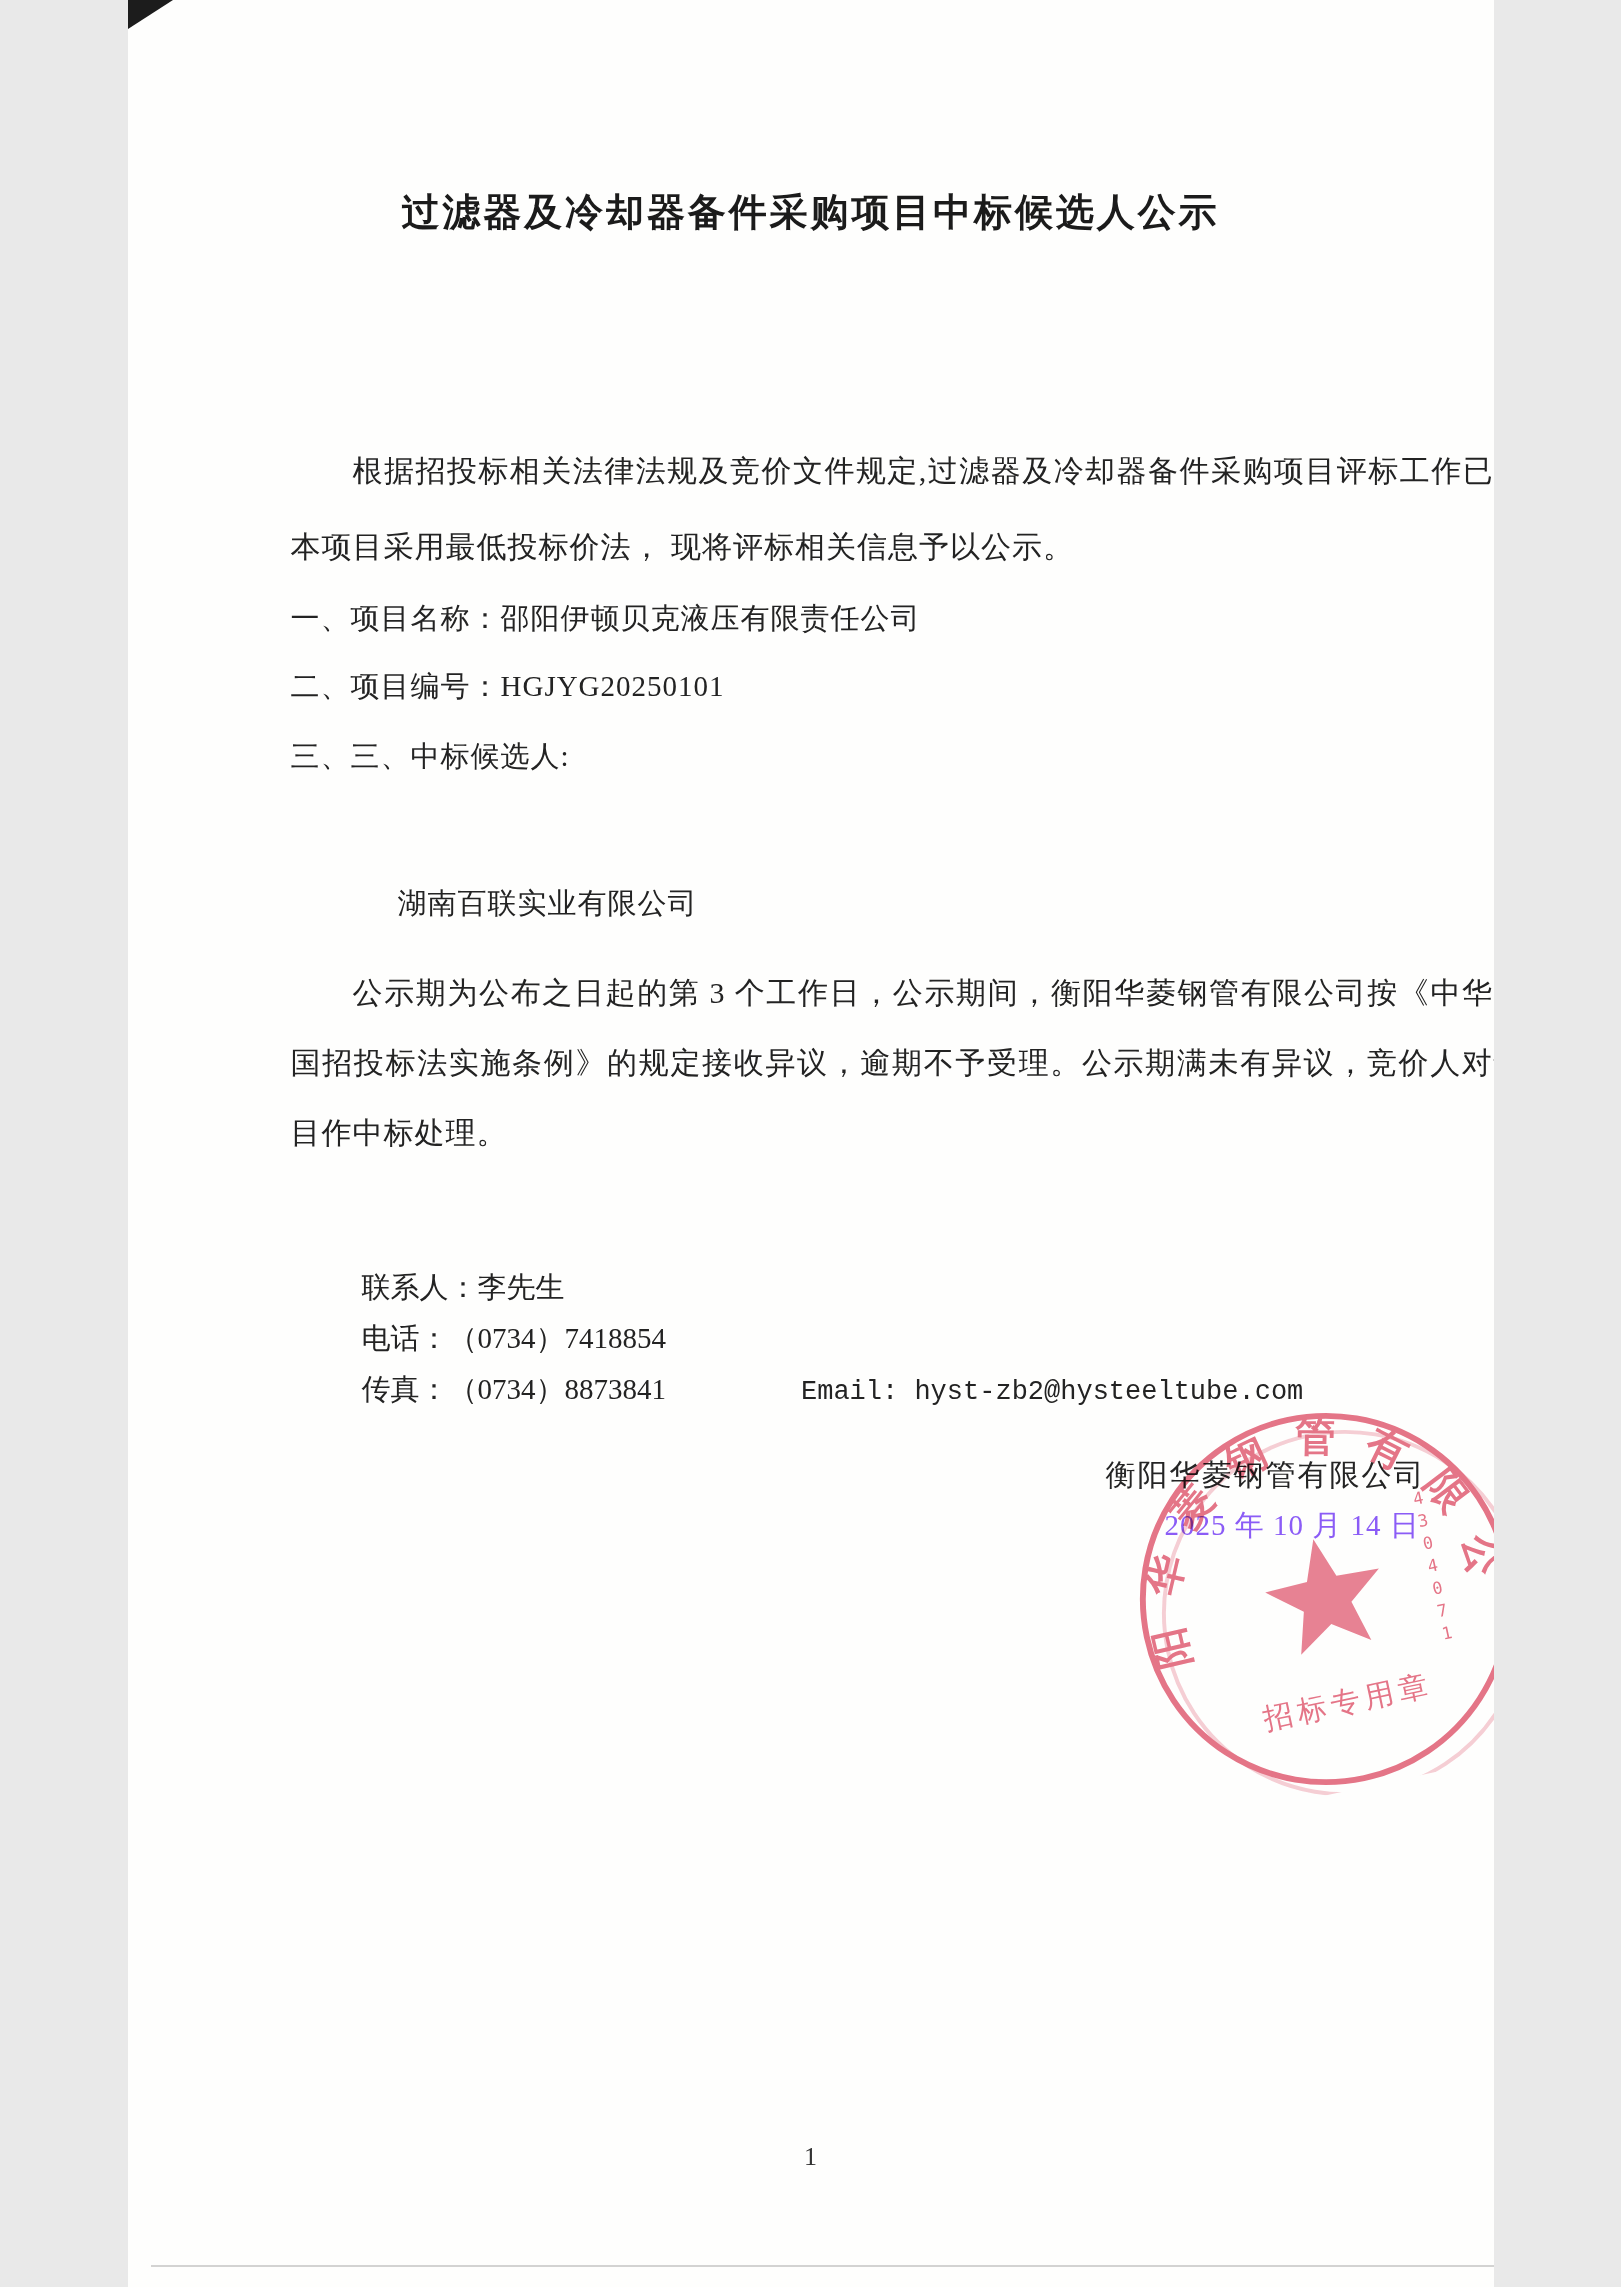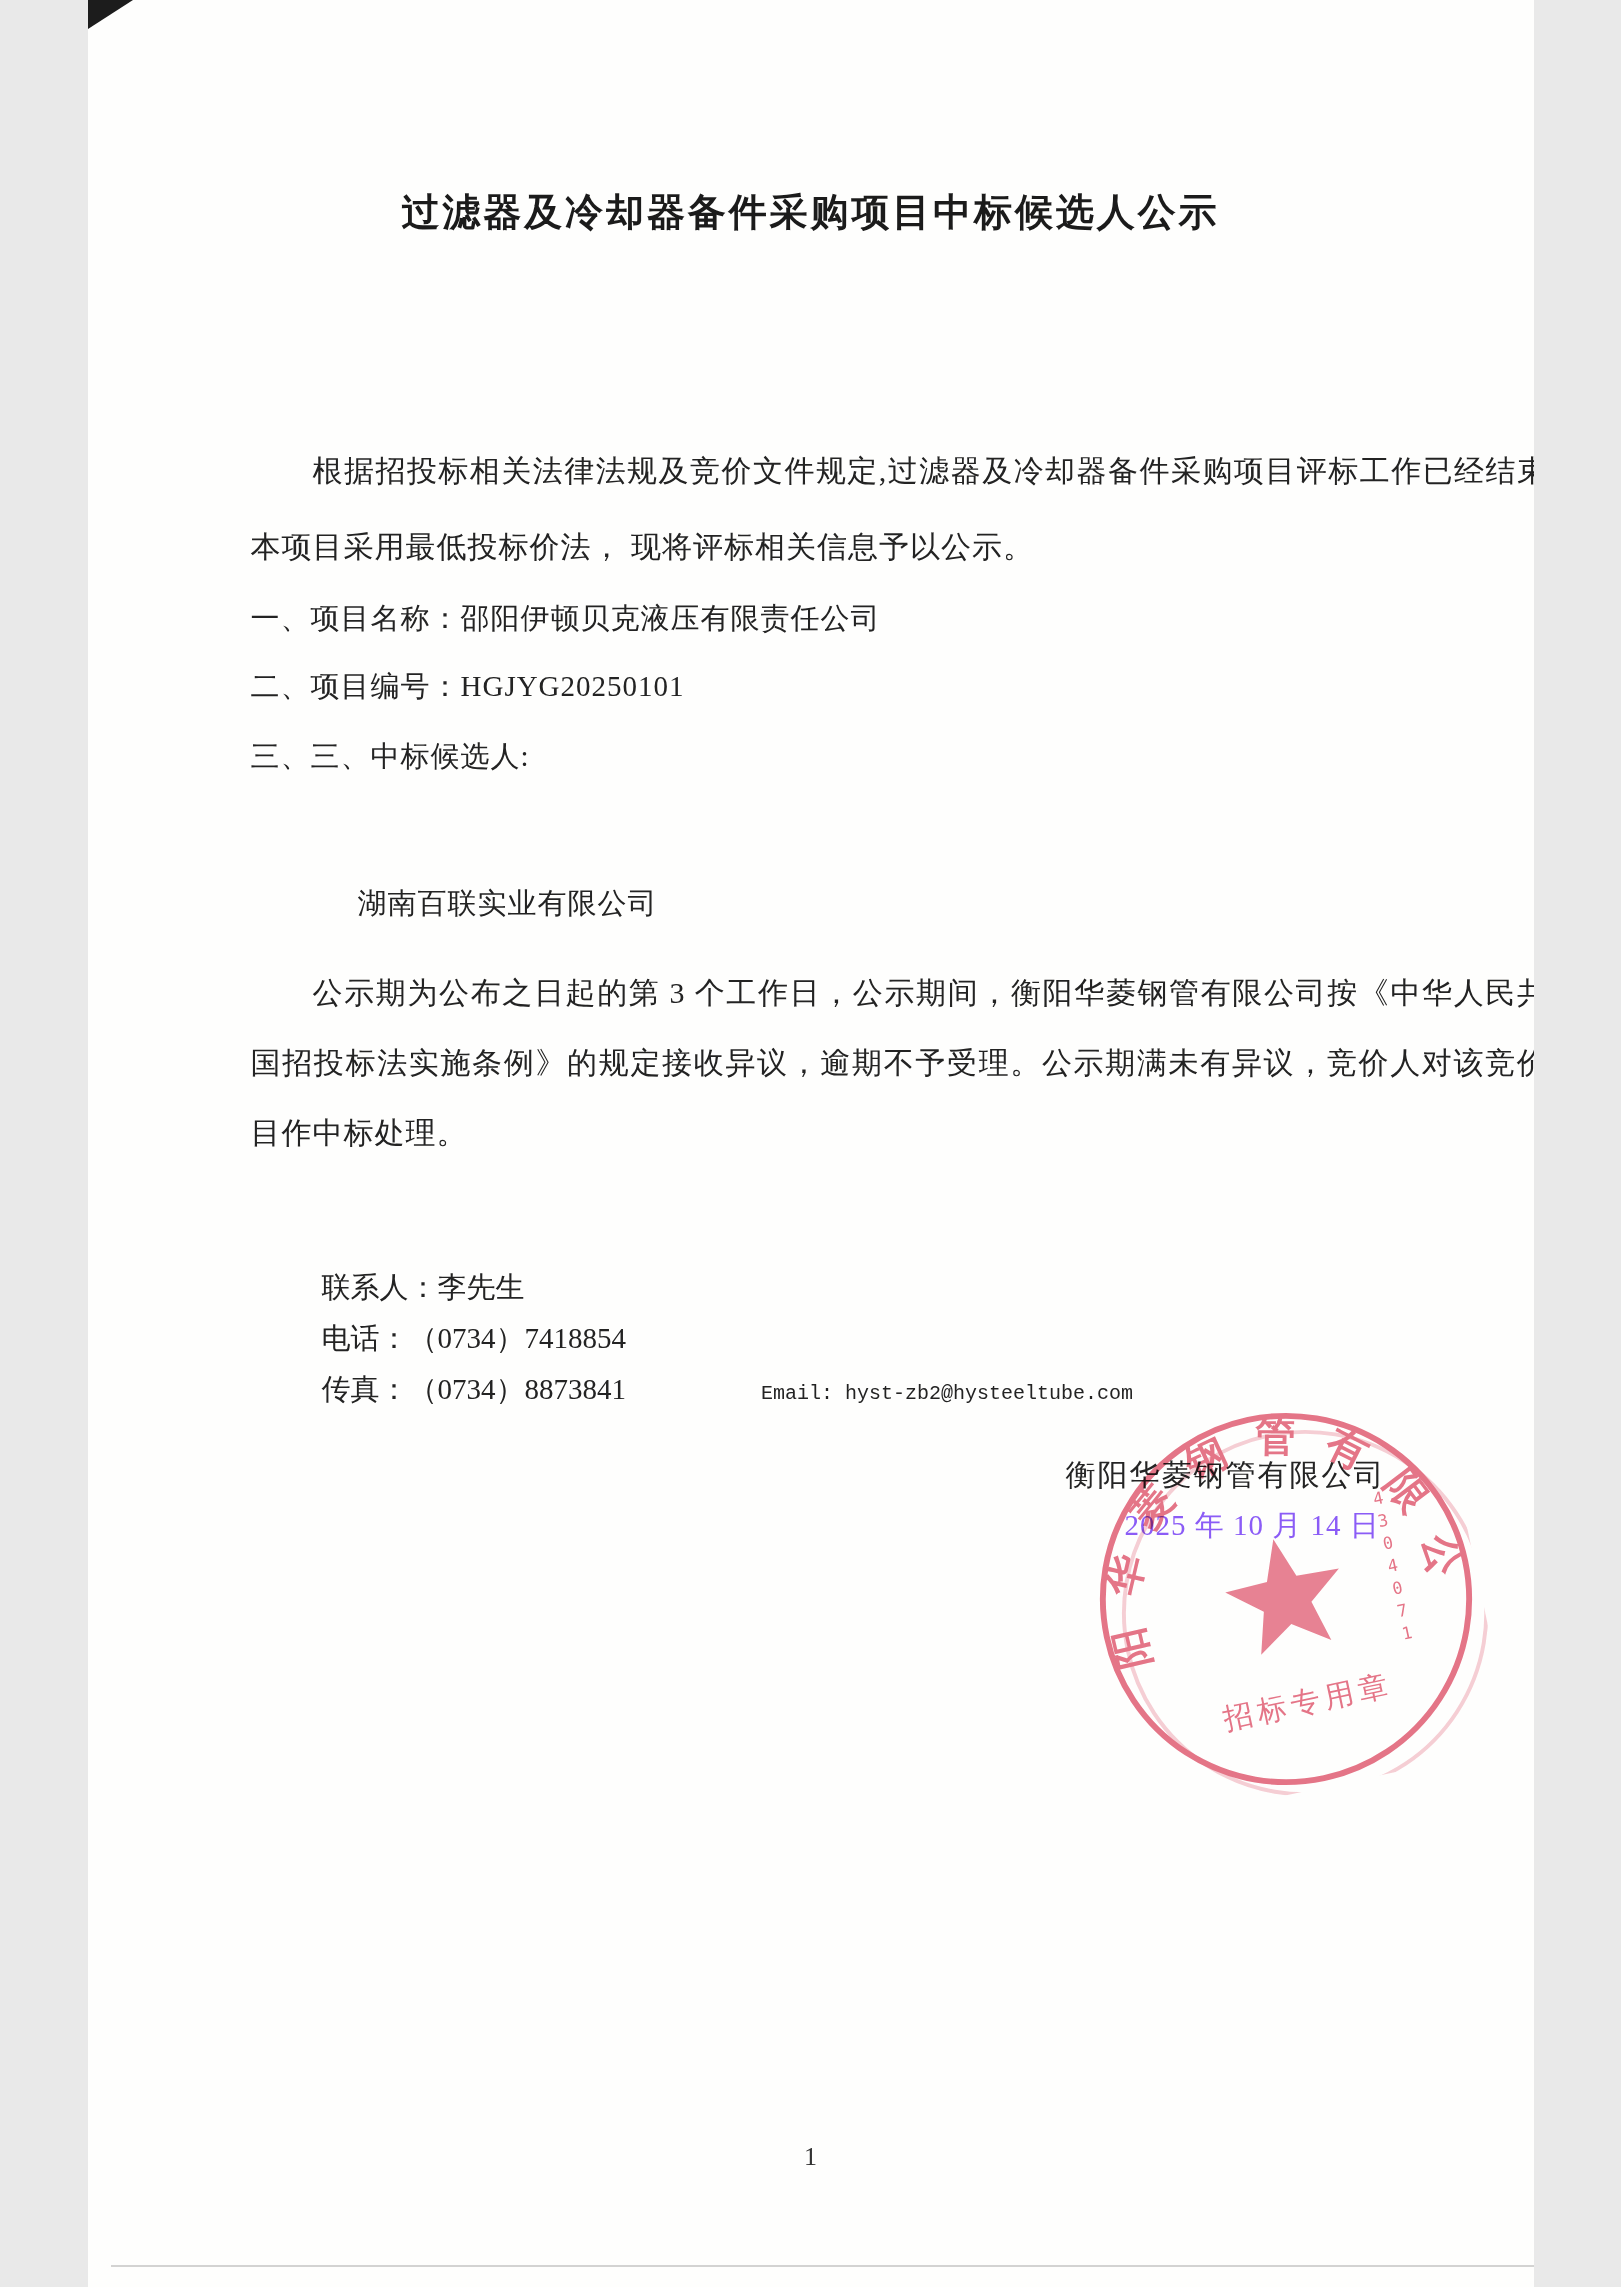--- a/index.html
+++ b/index.html
@@ -1,23 +1,24 @@
 <!DOCTYPE html>
 <html><head>
 <meta charset="utf-8">
 <style>
   html,body{margin:0;padding:0;background:#e9e9e9;}
   .page{
     position:relative;
-    width:1446px;height:2288px;
+    width:1342px;height:2288px;
     margin:0 auto;
     background:#fefefdff;
     overflow:hidden;
     font-family:"Liberation Serif","DejaVu Serif",serif;
     color:#222;
+    padding-left:24px;
   }
   .doc-title{
     position:absolute;
     top:187px;left:0;width:100%;
     text-align:center;
     font-size:38px;
     font-weight:bold;
     letter-spacing:2.9px;
     color:#1b1b1b;
   }
@@ -47,21 +48,21 @@
   .cand2{top:882px;left:270px;}
   .p-notice{top:958px;line-height:70px;text-indent:62px;}
   .contact{
     position:absolute;
     top:1262px;left:234px;
     font-size:29px;
     line-height:51px;
     color:#232323;
     white-space:nowrap;
   }
-  .contact .email{display:inline-block;margin-left:135px;font-family:"Liberation Mono","DejaVu Sans Mono",monospace;font-size:20px;}
+  .contact .email{display:inline-block;margin-left:135px;font-family:"Liberation Mono","DejaVu Sans Mono",monospace;font-size:27px;}
   .sig-company{
     position:absolute;
     top:1455px;left:978px;
     font-size:30px;letter-spacing:2px;color:#242424;white-space:nowrap;
   }
   .sig-date{
     position:absolute;
     top:1506px;left:1037px;
     font-size:29px;letter-spacing:1px;color:#8b5cf6;white-space:nowrap;
   }

